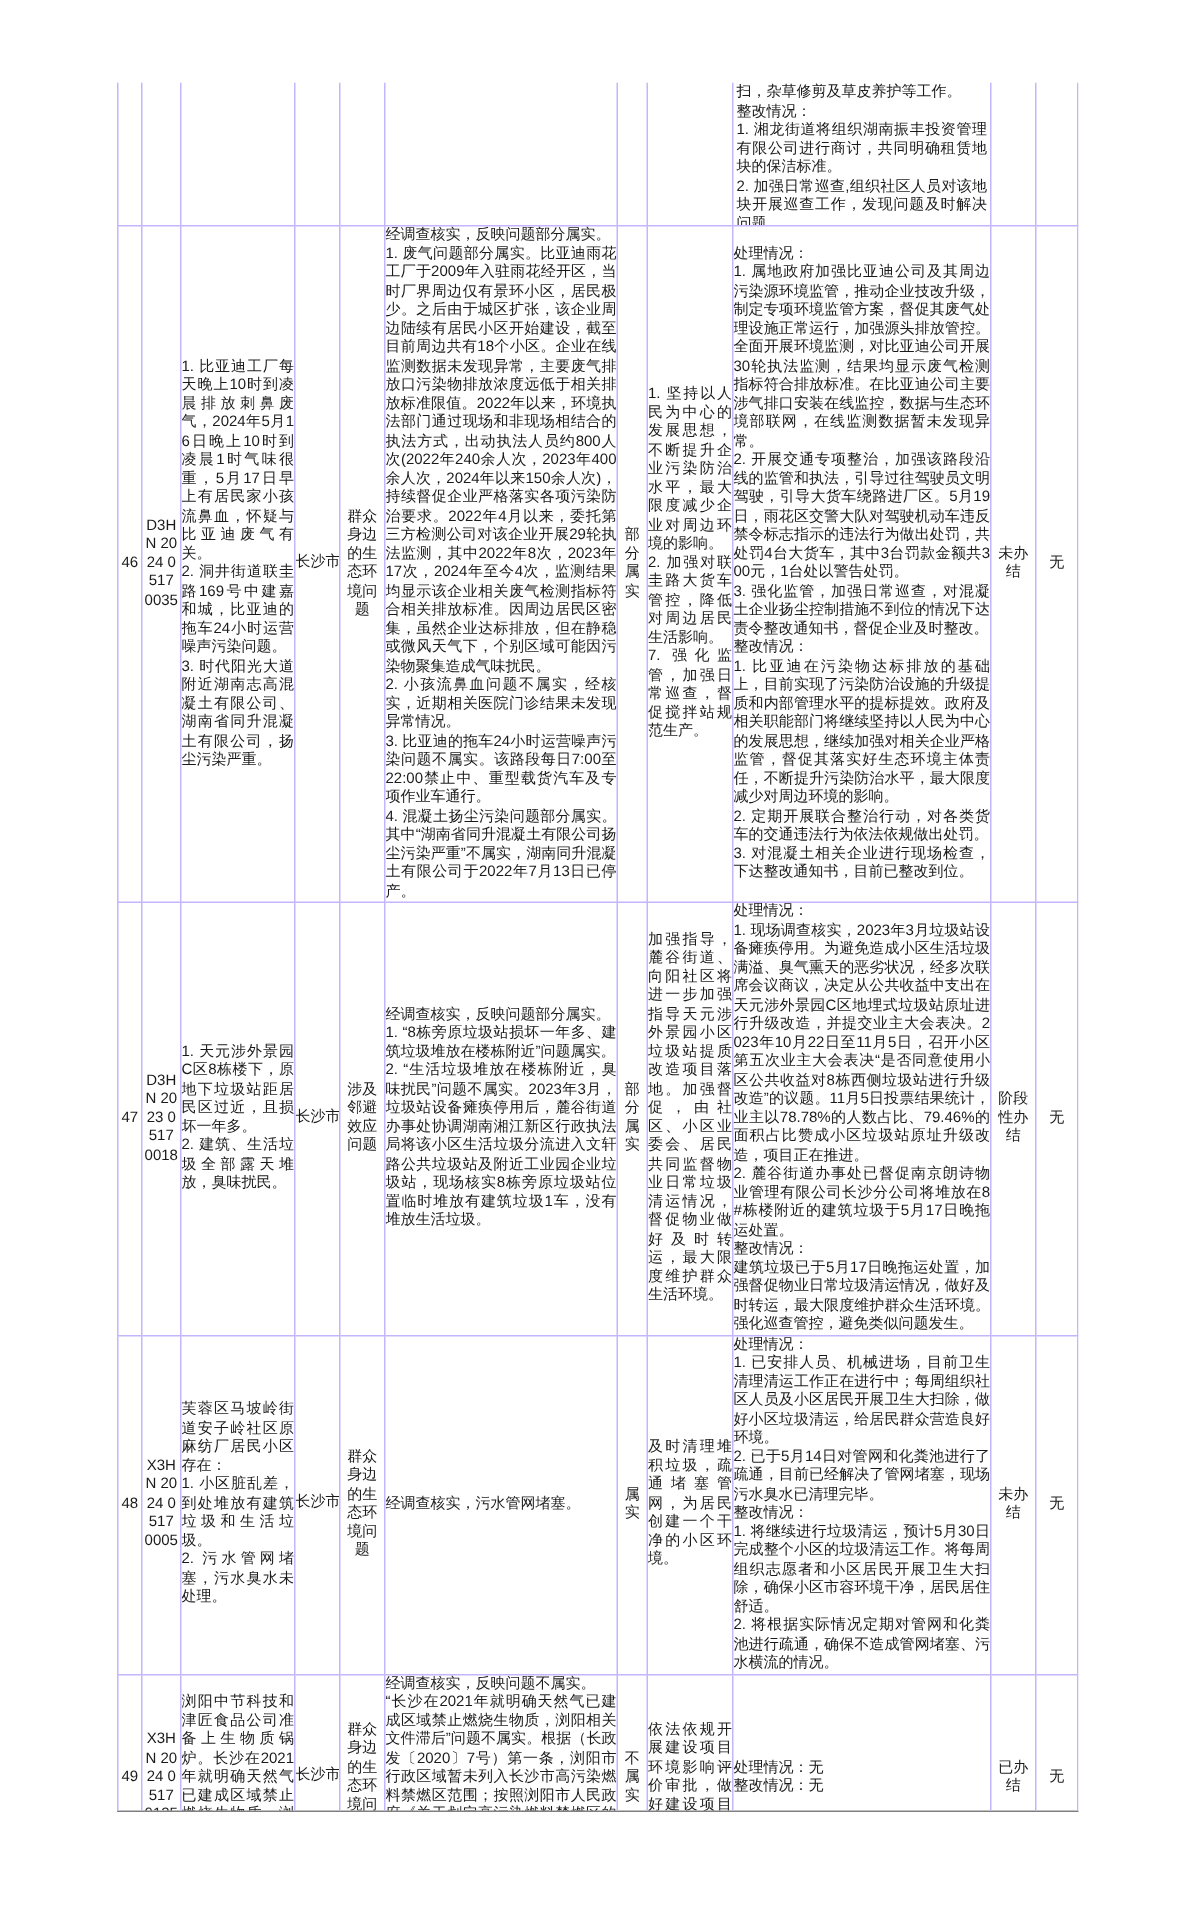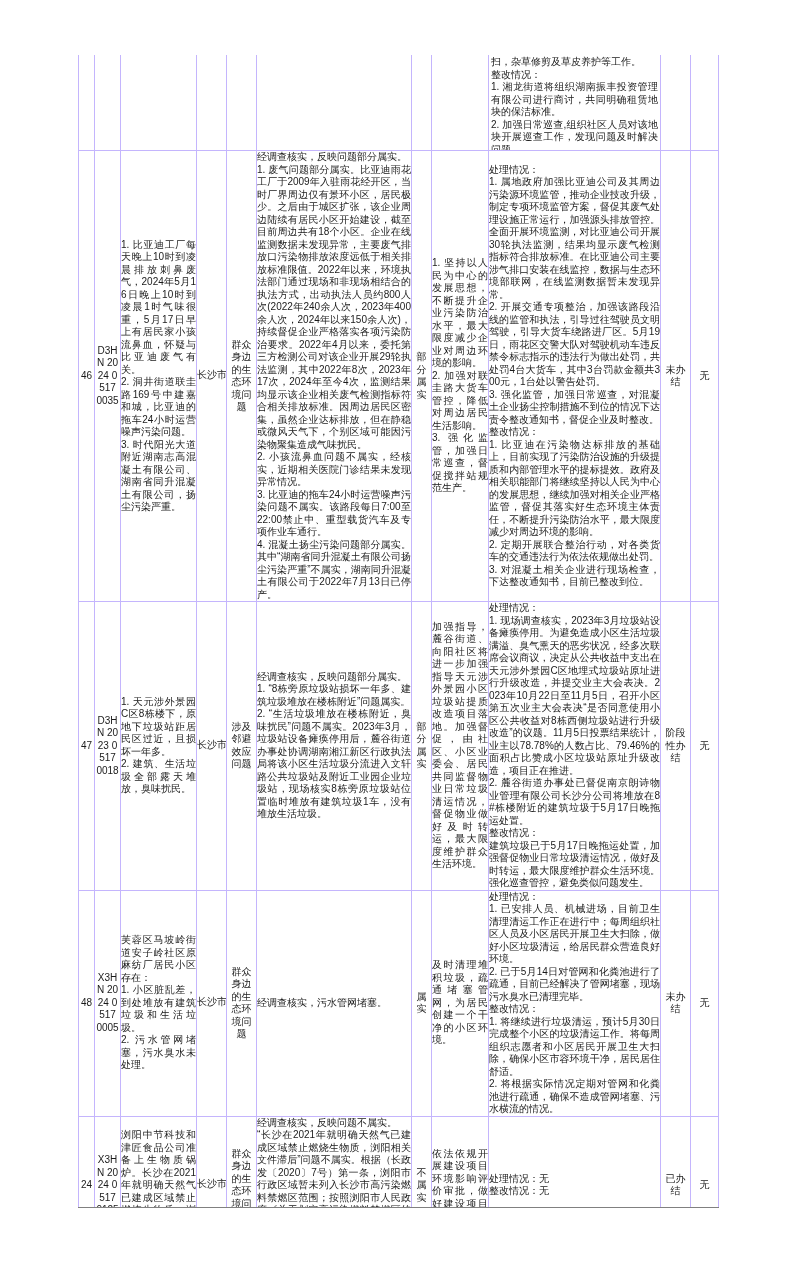--- a/index.html
+++ b/index.html
@@ -84,21 +84,21 @@
       <td class="t-ctr nowrap">长沙市</td>
       <td class="t-ctr">群众身边的生态环境问题</td>
       <td class="t-left">经调查核实，反映问题部分属实。
 1. 废气问题部分属实。比亚迪雨花工厂于2009年入驻雨花经开区，当时厂界周边仅有景环小区，居民极少。之后由于城区扩张，该企业周边陆续有居民小区开始建设，截至目前周边共有18个小区。企业在线监测数据未发现异常，主要废气排放口污染物排放浓度远低于相关排放标准限值。2022年以来，环境执法部门通过现场和非现场相结合的执法方式，出动执法人员约800人次(2022年240余人次，2023年400余人次，2024年以来150余人次)，持续督促企业严格落实各项污染防治要求。2022年4月以来，委托第三方检测公司对该企业开展29轮执法监测，其中2022年8次，2023年17次，2024年至今4次，监测结果均显示该企业相关废气检测指标符合相关排放标准。因周边居民区密集，虽然企业达标排放，但在静稳或微风天气下，个别区域可能因污染物聚集造成气味扰民。
 2. 小孩流鼻血问题不属实，经核实，近期相关医院门诊结果未发现异常情况。
 3. 比亚迪的拖车24小时运营噪声污染问题不属实。该路段每日7:00至22:00禁止中、重型载货汽车及专项作业车通行。
 4. 混凝土扬尘污染问题部分属实。其中“湖南省同升混凝土有限公司扬尘污染严重”不属实，湖南同升混凝土有限公司于2022年7月13日已停产。</td>
       <td class="t-ctr">部分属实</td>
       <td class="t-left">1. 坚持以人民为中心的发展思想，不断提升企业污染防治水平，最大限度减少企业对周边环境的影响。
 2. 加强对联圭路大货车管控，降低对周边居民生活影响。
-3. 强化监管，加强日常巡查，督促搅拌站规范生产。</td>
+7. 强化监管，加强日常巡查，督促搅拌站规范生产。</td>
       <td class="t-left">处理情况：
 1. 属地政府加强比亚迪公司及其周边污染源环境监管，推动企业技改升级，制定专项环境监管方案，督促其废气处理设施正常运行，加强源头排放管控。全面开展环境监测，对比亚迪公司开展30轮执法监测，结果均显示废气检测指标符合排放标准。在比亚迪公司主要涉气排口安装在线监控，数据与生态环境部联网，在线监测数据暂未发现异常。
 2. 开展交通专项整治，加强该路段沿线的监管和执法，引导过往驾驶员文明驾驶，引导大货车绕路进厂区。5月19日，雨花区交警大队对驾驶机动车违反禁令标志指示的违法行为做出处罚，共处罚4台大货车，其中3台罚款金额共300元，1台处以警告处罚。
 3. 强化监管，加强日常巡查，对混凝土企业扬尘控制措施不到位的情况下达责令整改通知书，督促企业及时整改。
 整改情况：
 1. 比亚迪在污染物达标排放的基础上，目前实现了污染防治设施的升级提质和内部管理水平的提标提效。政府及相关职能部门将继续坚持以人民为中心的发展思想，继续加强对相关企业严格监管，督促其落实好生态环境主体责任，不断提升污染防治水平，最大限度减少对周边环境的影响。
 2. 定期开展联合整治行动，对各类货车的交通违法行为依法依规做出处罚。
 3. 对混凝土相关企业进行现场检查，下达整改通知书，目前已整改到位。</td>
       <td class="t-ctr">未办结</td>
       <td class="t-ctr">无</td>
@@ -140,21 +140,21 @@
 1. 已安排人员、机械进场，目前卫生清理清运工作正在进行中；每周组织社区人员及小区居民开展卫生大扫除，做好小区垃圾清运，给居民群众营造良好环境。
 2. 已于5月14日对管网和化粪池进行了疏通，目前已经解决了管网堵塞，现场污水臭水已清理完毕。
 整改情况：
 1. 将继续进行垃圾清运，预计5月30日完成整个小区的垃圾清运工作。将每周组织志愿者和小区居民开展卫生大扫除，确保小区市容环境干净，居民居住舒适。
 2. 将根据实际情况定期对管网和化粪池进行疏通，确保不造成管网堵塞、污水横流的情况。</td>
       <td class="t-ctr">未办结</td>
       <td class="t-ctr">无</td>
     </tr>
 
     <tr style="height:119px">
-      <td class="t-ctr">24</td>
+      <td class="t-ctr">49</td>
       <td class="t-ctr">X3HN 2024 0517 0125</td>
       <td class="t-left">浏阳中节科技和津匠食品公司准备上生物质锅炉。长沙在2021年就明确天然气已建成区域禁止燃烧生物质，浏阳相关文件滞后。</td>
       <td class="t-ctr nowrap">长沙市</td>
       <td class="t-ctr">群众身边的生态环境问题</td>
       <td class="t-left">经调查核实，反映问题不属实。
 “长沙在2021年就明确天然气已建成区域禁止燃烧生物质，浏阳相关文件滞后”问题不属实。根据（长政发〔2020〕7号）第一条，浏阳市行政区域暂未列入长沙市高污染燃料禁燃区范围；按照浏阳市人民政府《关于划定高污染燃料禁燃区的通告》，在禁燃区（含开通天然气区域）内可使用符合环保要求及排放标准的生物质颗粒能源。</td>
       <td class="t-ctr">不属实</td>
       <td class="t-left">依法依规开展建设项目环境影响评价审批，做好建设项目准入服务。</td>
       <td class="t-left">处理情况：无
 整改情况：无</td>

